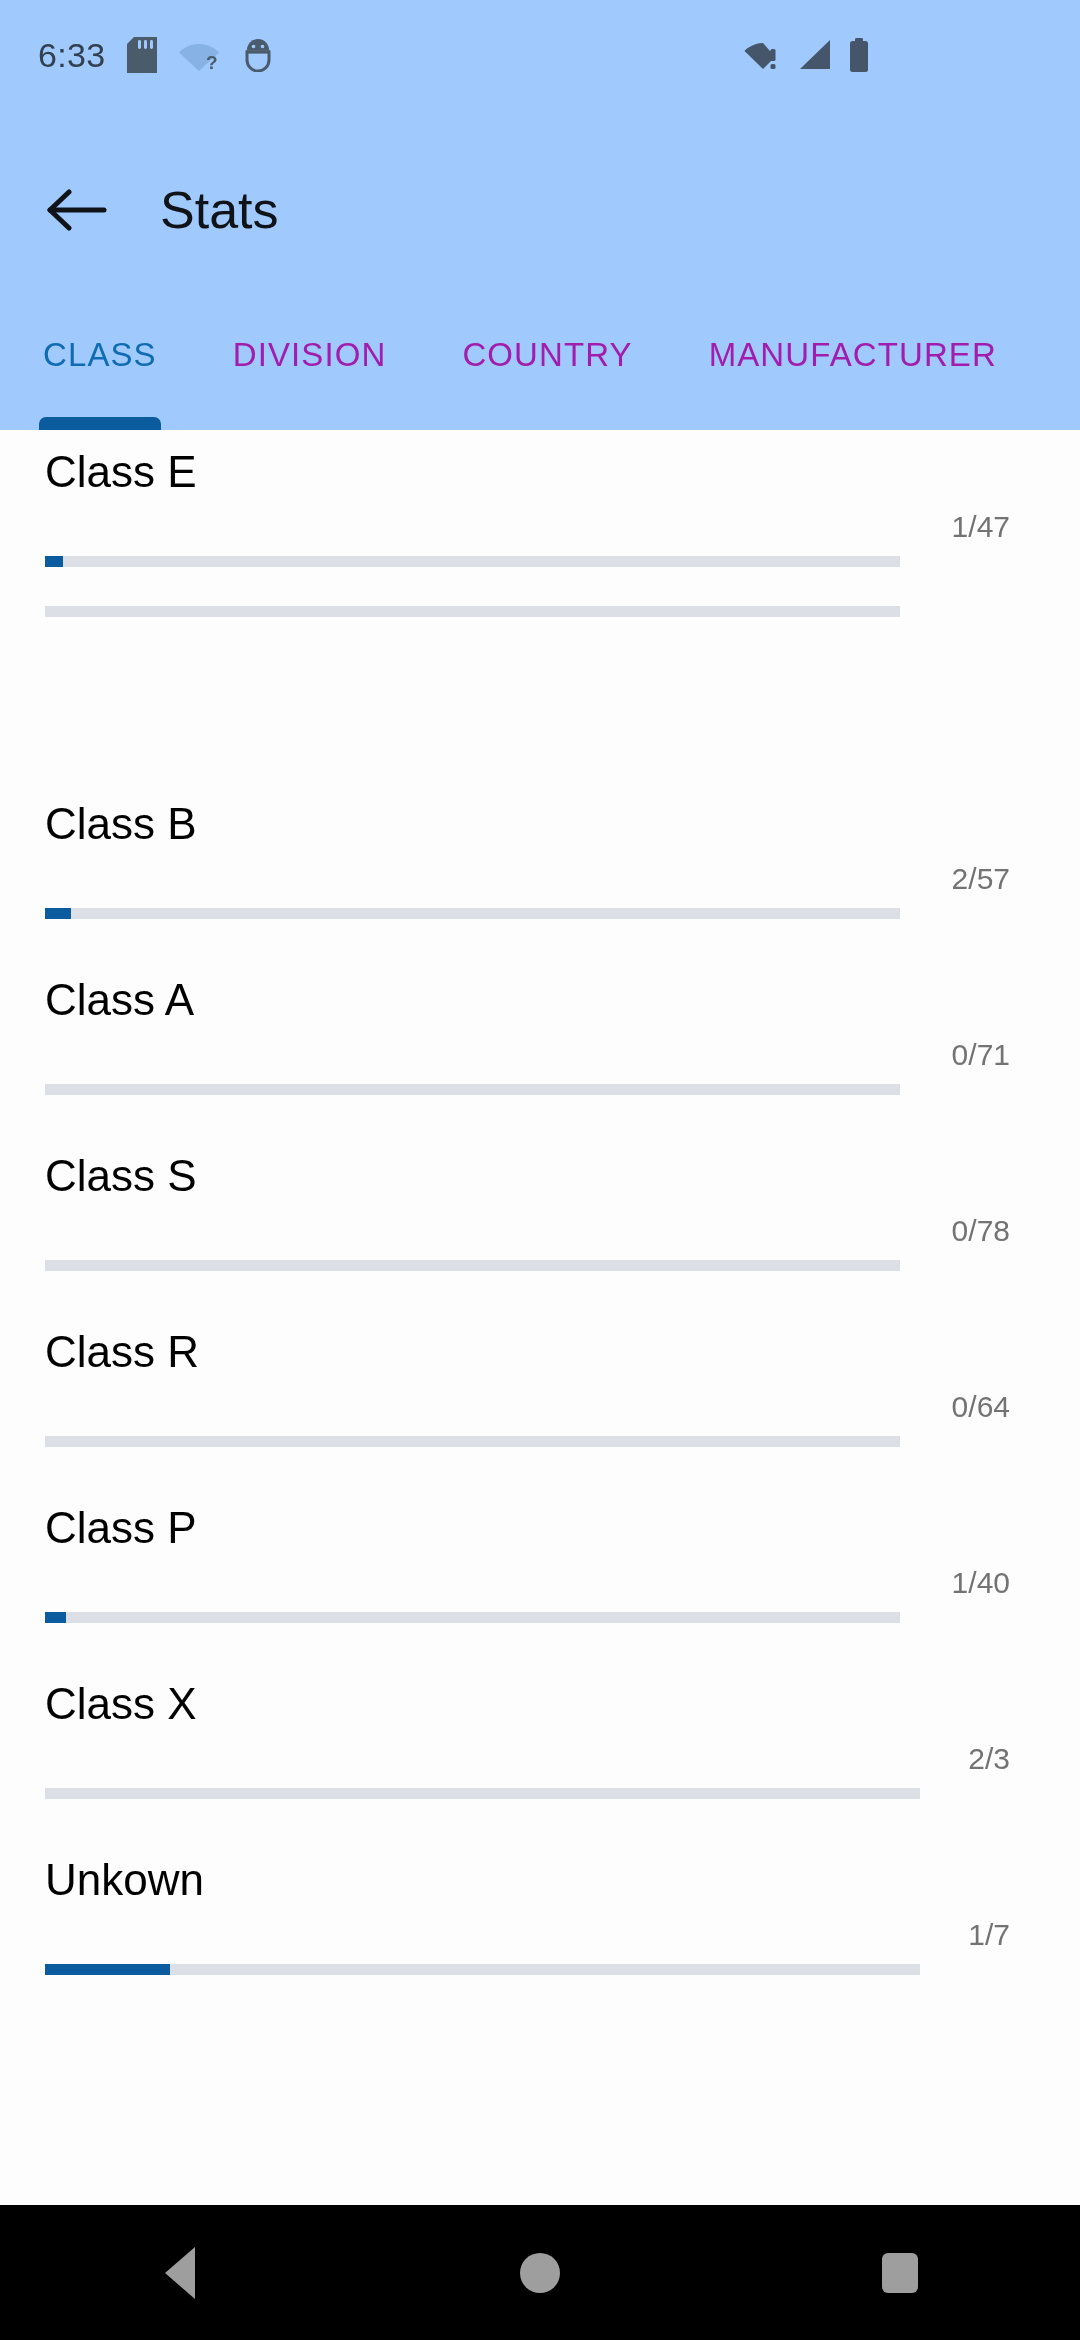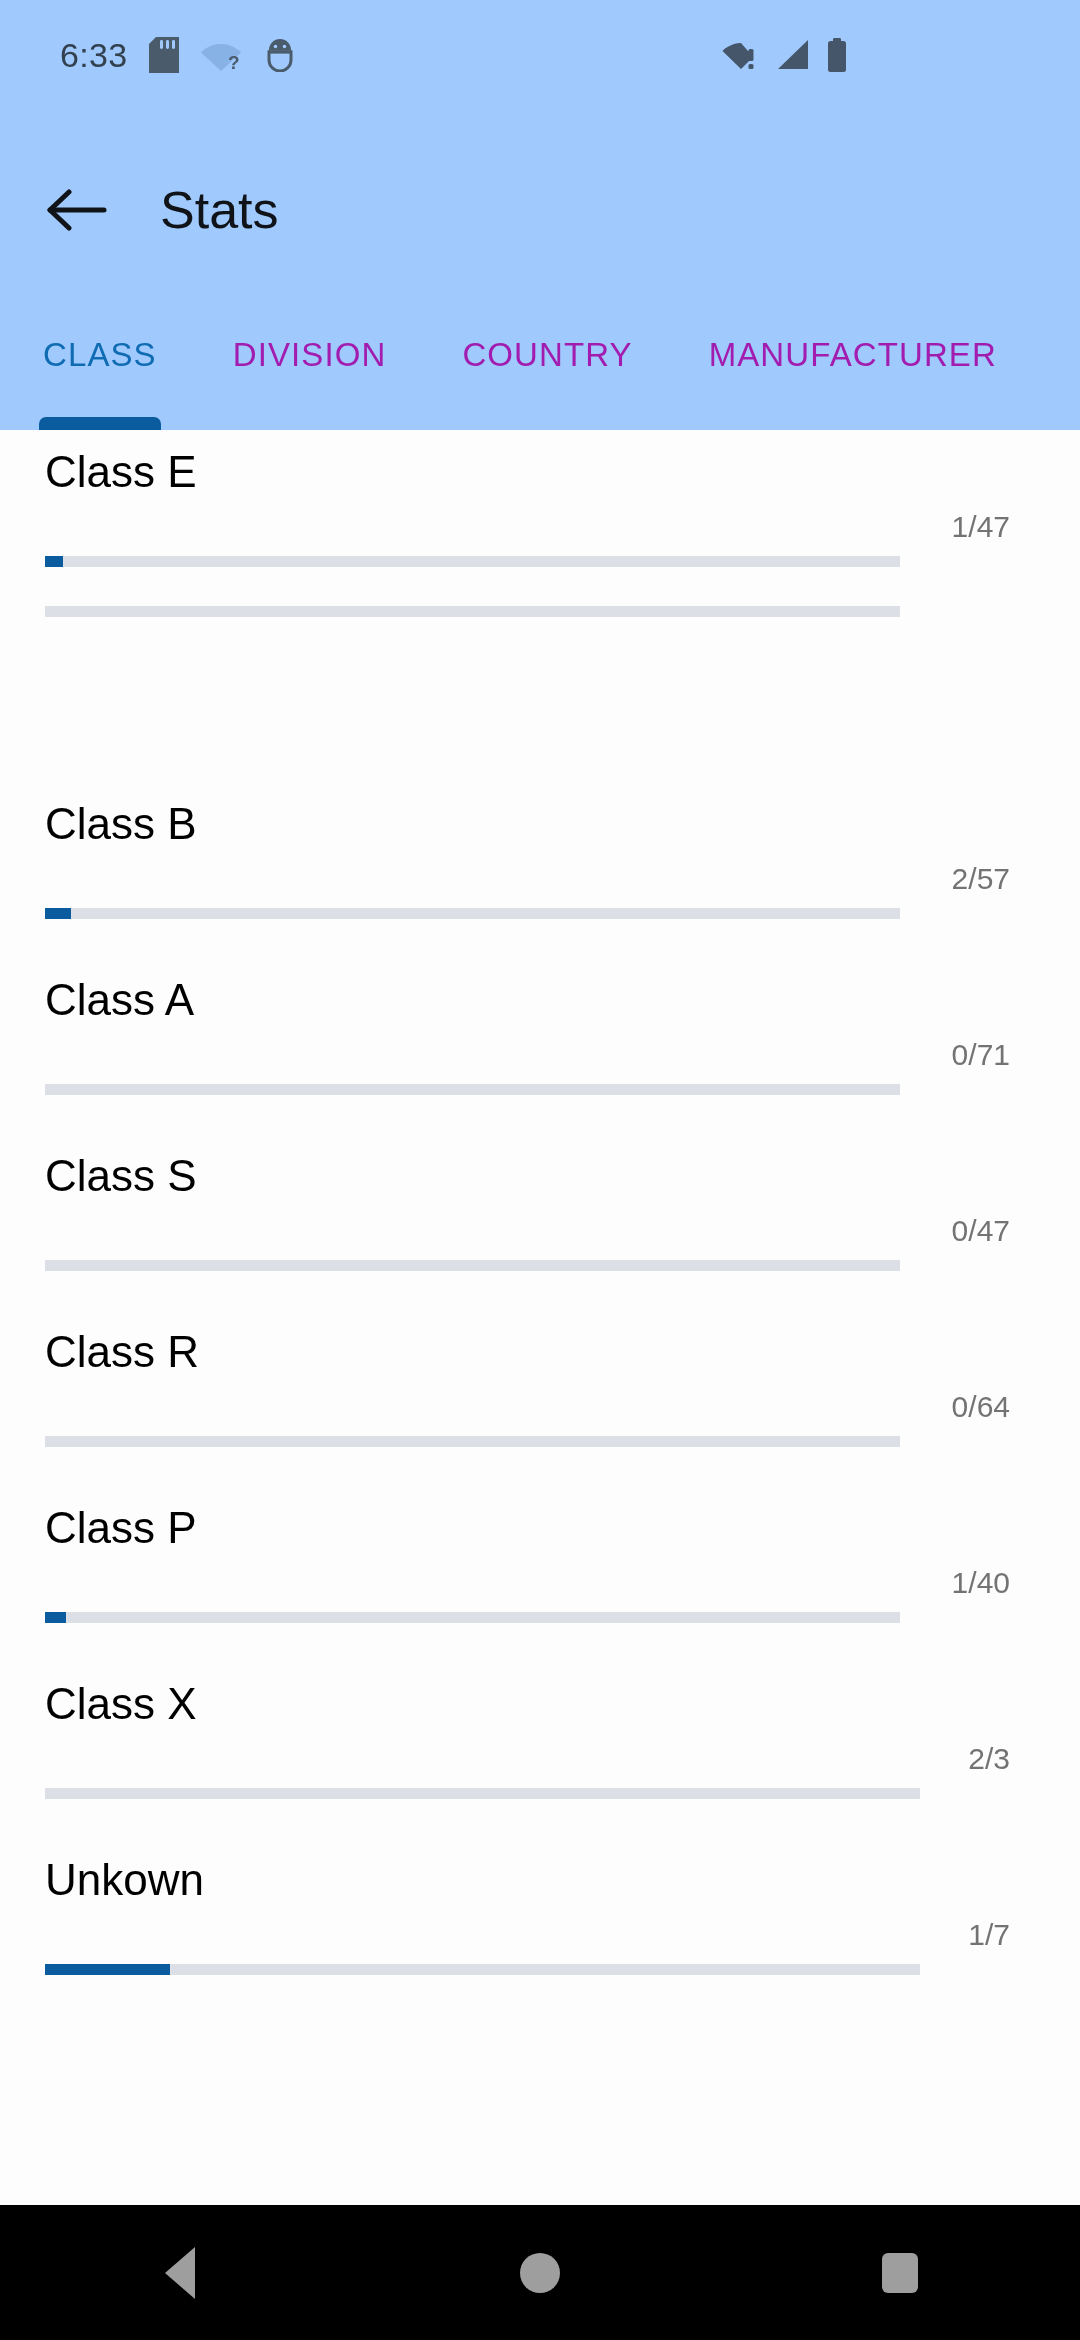--- a/index.html
+++ b/index.html
@@ -36,21 +36,21 @@
   
   .statusbar {
     position: absolute;
     left: 0;
     top: 0;
     width: 908px;
     height: 110px;
     display: flex;
     align-items: center;
     justify-content: space-between;
-    padding: 0 60px;
+    padding: 0 38px;
     box-sizing: border-box;
   }
   .status-left {
     display: flex;
     align-items: center;
     gap: 22px;
   }
   .status-right {
     display: flex;
     align-items: center;
@@ -372,21 +372,21 @@
         <div class="progress-track" style="width:855px">
           <div class="progress-fill" style="width:0%"></div>
         </div>
         <div class="bar-spacer" style="width:110px"></div>
       </div>
     </div>
 
     <div class="row">
       <div class="row-top">
         <span class="row-label">Class S</span>
-        <span class="row-count">0/47</span>
+        <span class="row-count">0/78</span>
       </div>
       <div class="row-bar-wrap">
         <div class="progress-track" style="width:855px">
           <div class="progress-fill" style="width:0%"></div>
         </div>
         <div class="bar-spacer" style="width:110px"></div>
       </div>
     </div>
 
     <div class="row">

